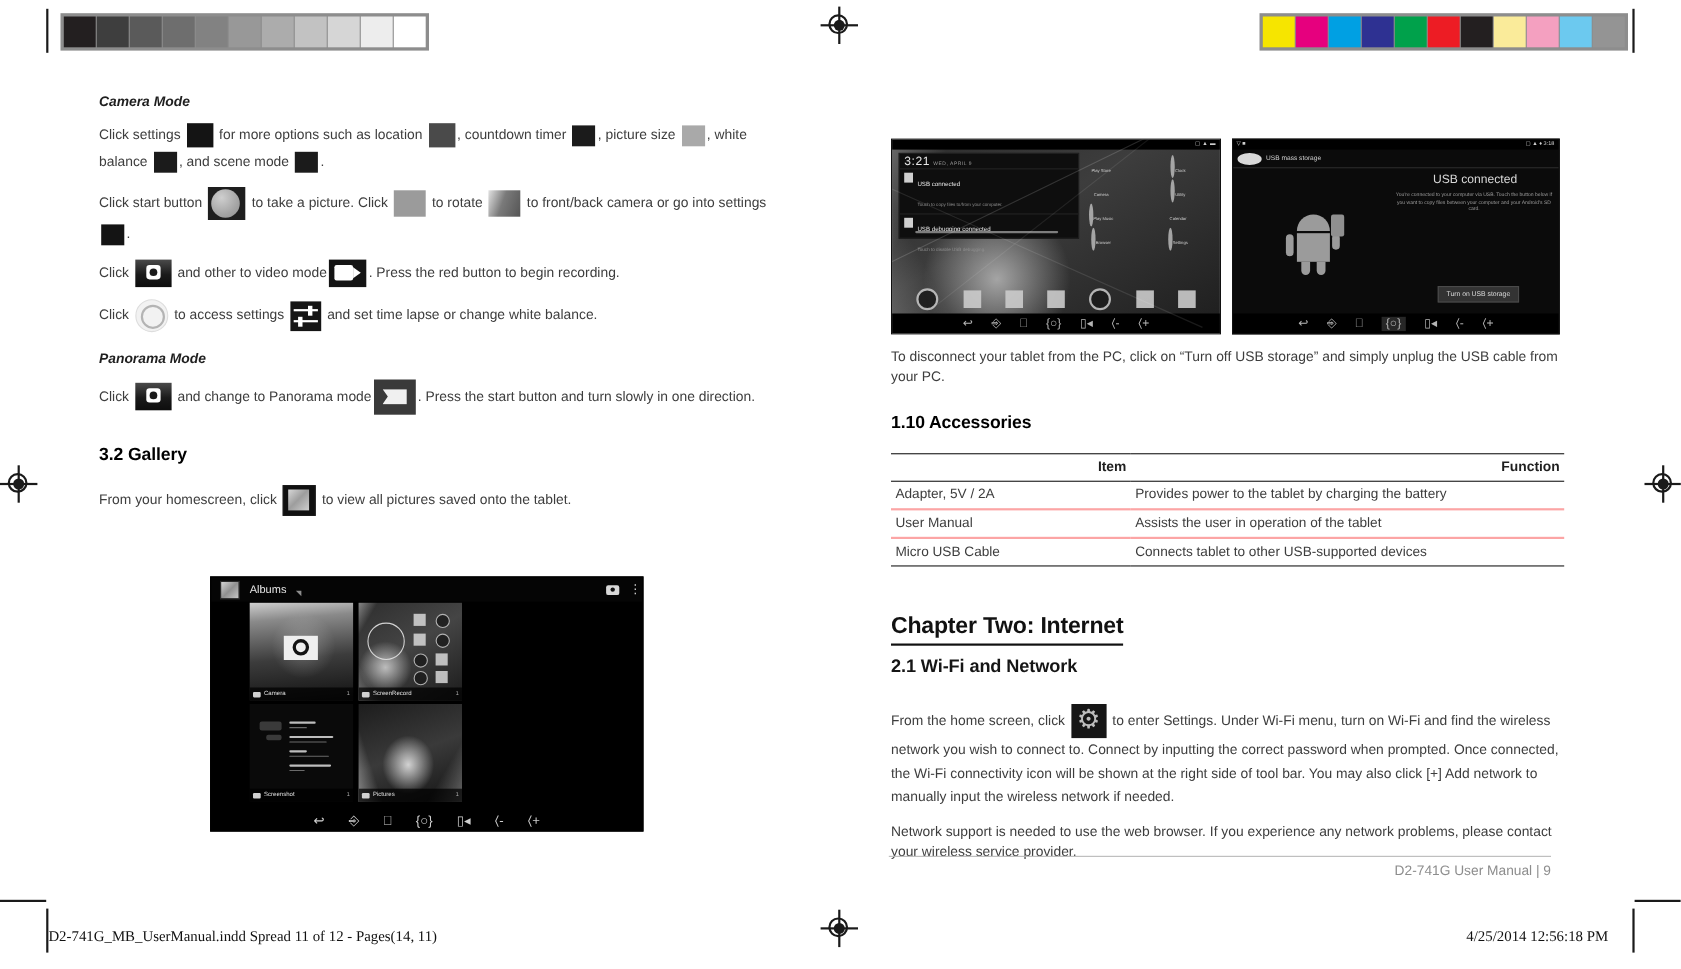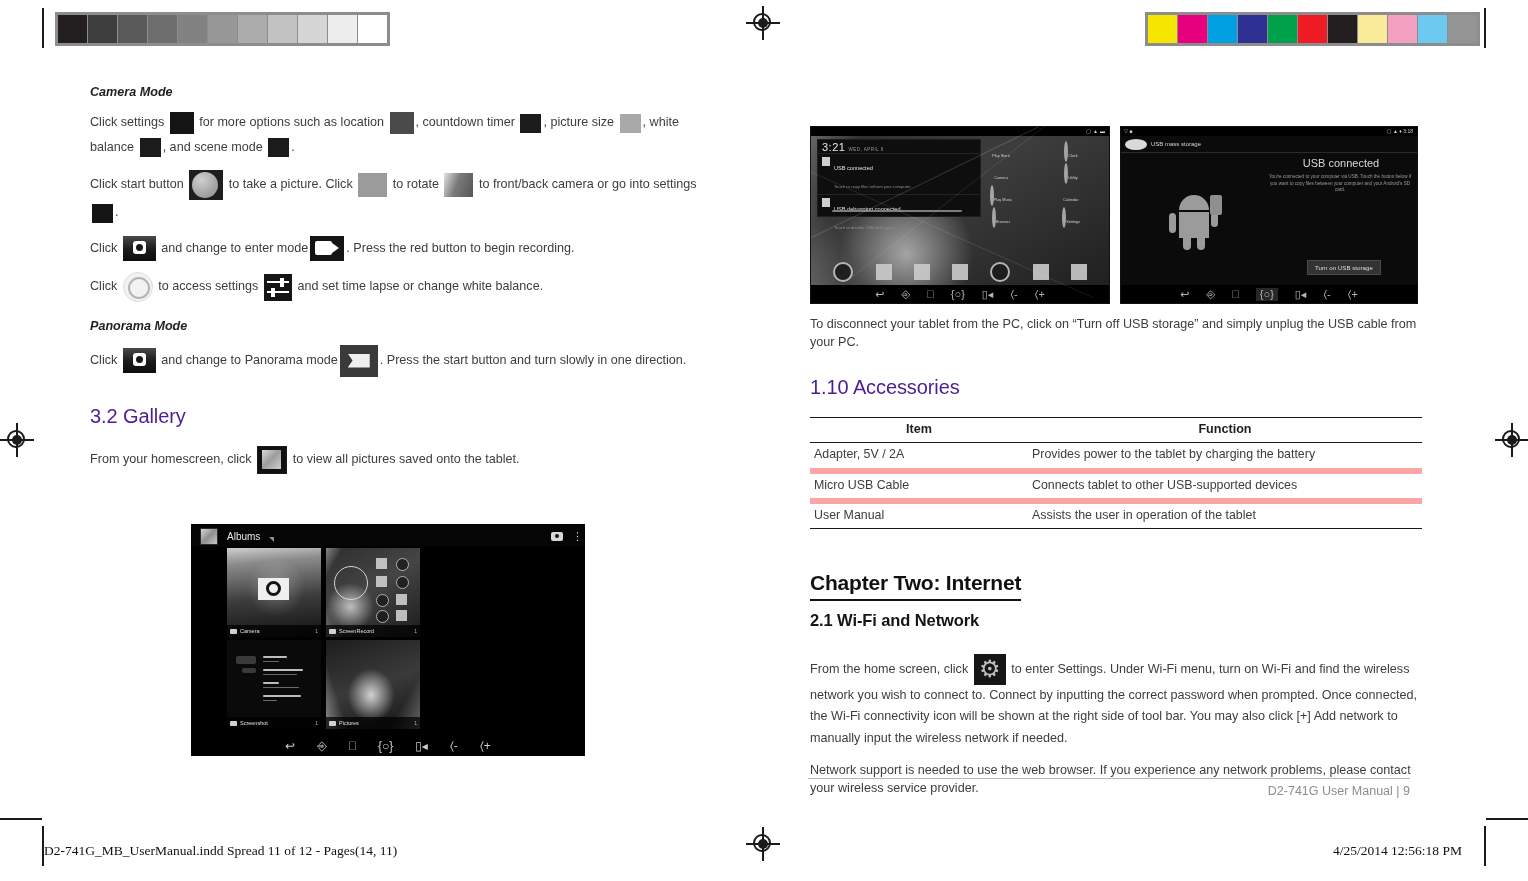--- a/index.html
+++ b/index.html
@@ -98,23 +98,23 @@
   }
   .para {
     margin: 0 0 11px 0;
     color: #3d3d3d;
     font-size: 12.6px;
     line-height: 1.95;
   }
   .para.tight { line-height: 1.45; }
 
   h2.sec {
-    font-size: 20px;
-    font-weight: normal;
-    color: #4c1d95;
+    font-size: 16px;
+    font-weight: bold;
+    color: #000000;
     margin: 26px 0 16px 0;
     letter-spacing: -0.1px;
   }
   h2.sec.nm { margin-top: 22px; }
 
   h1.chapter {
     font-size: 21px;
     font-weight: bold;
     color: #111;
     margin: 40px 0 2px 0;
@@ -272,31 +272,31 @@
 
   
   table.acc {
     width: 100%;
     border-collapse: collapse;
     font-size: 12.4px;
     color: #3d3d3d;
     margin-top: 10px;
   }
   table.acc th {
-    text-align: center;
+    text-align: right;
     font-weight: bold;
     color: #1f1f1f;
     padding: 3px 4px 4px 4px;
     border-top: 1.4px solid #1a1a1a;
     border-bottom: 1px solid #1a1a1a;
     font-size: 12.6px;
   }
   table.acc td {
     padding: 3px 4px 4px 4px;
-    border-bottom: 6px solid #fca5a5;
+    border-bottom: 2px solid #fca5a5;
   }
   table.acc .c1 { width: 210px; }
   table.acc tr:last-child td { border-bottom: 1.4px solid #1a1a1a; }
 
   
   .pg-footer {
     position: absolute;
     font-size: 12.5px;
     color: #8d8d8d;
     text-align: right;
@@ -833,21 +833,21 @@
       <span>to rotate</span>
       <span class="ico ico-grad ico-sq-lg"></span>
       <span>to front/back camera or go into settings</span>
       <span class="ico ico-dark ico-sq-sm"></span><span>.</span>
     </p>
 
 
     <p class="para">
       <span>Click</span>
       <span class="ico ico-cam"></span>
-      <span>and change to enter mode</span><span class="ico ico-vid"><span class="body"></span><span class="tri"></span></span><span>. Press the red button to begin recording.</span>
+      <span>and other to video mode</span><span class="ico ico-vid"><span class="body"></span><span class="tri"></span></span><span>. Press the red button to begin recording.</span>
     </p>
 
     <p class="para">
       <span>Click</span>
       <span class="ico ico-ring"></span>
       <span>to access settings</span>
       <span class="ico ico-slider"><span class="sl a"></span><span class="sl b"></span><span class="kn a"></span><span class="kn b"></span></span>
       <span>and set time lapse or change white balance.</span>
     </p>
 
@@ -1046,26 +1046,26 @@
           <th class="c1">Item</th>
           <th>Function</th>
         </tr>
       </thead>
       <tbody>
         <tr>
           <td class="c1">Adapter, 5V / 2A</td>
           <td>Provides power to the tablet by charging the battery</td>
         </tr>
         <tr>
+          <td class="c1">User Manual</td>
+          <td>Assists the user in operation of the tablet</td>
+        </tr>
+        <tr>
           <td class="c1">Micro USB Cable</td>
           <td>Connects tablet to other USB-supported devices</td>
-        </tr>
-        <tr>
-          <td class="c1">User Manual</td>
-          <td>Assists the user in operation of the tablet</td>
         </tr>
       </tbody>
     </table>
 
     <h1 class="chapter">Chapter Two: Internet</h1>
     <h3 class="sub">2.1 Wi-Fi and Network</h3>
     <p class="para tight" style="margin-top:22px;line-height:1.72;">
       <span>From the home screen, click</span>
       <span class="ico ico-gear"><span class="g">⚙</span></span>
       <span>to enter Settings. Under Wi-Fi menu, turn on Wi-Fi and find the wireless network you wish to connect to. Connect by inputting the correct password when prompted. Once connected, the Wi-Fi connectivity icon will be shown at the right side of tool bar. You may also click [+] Add network to manually input the wireless network if needed.</span>

